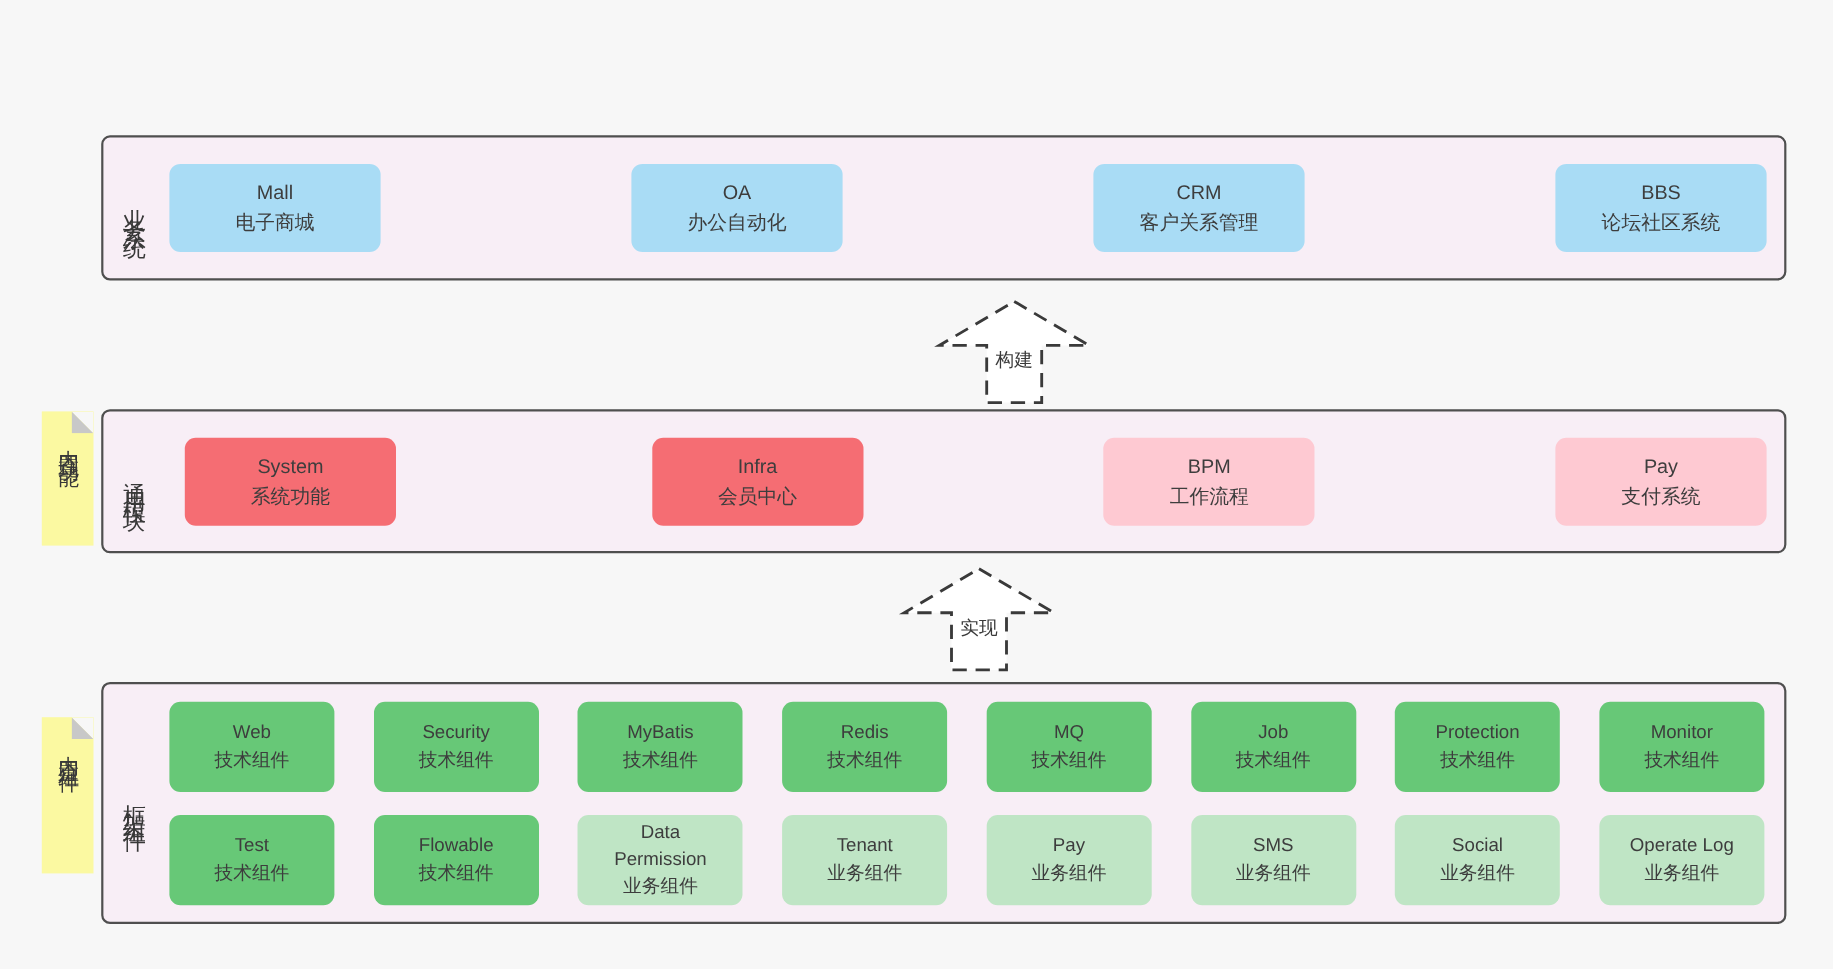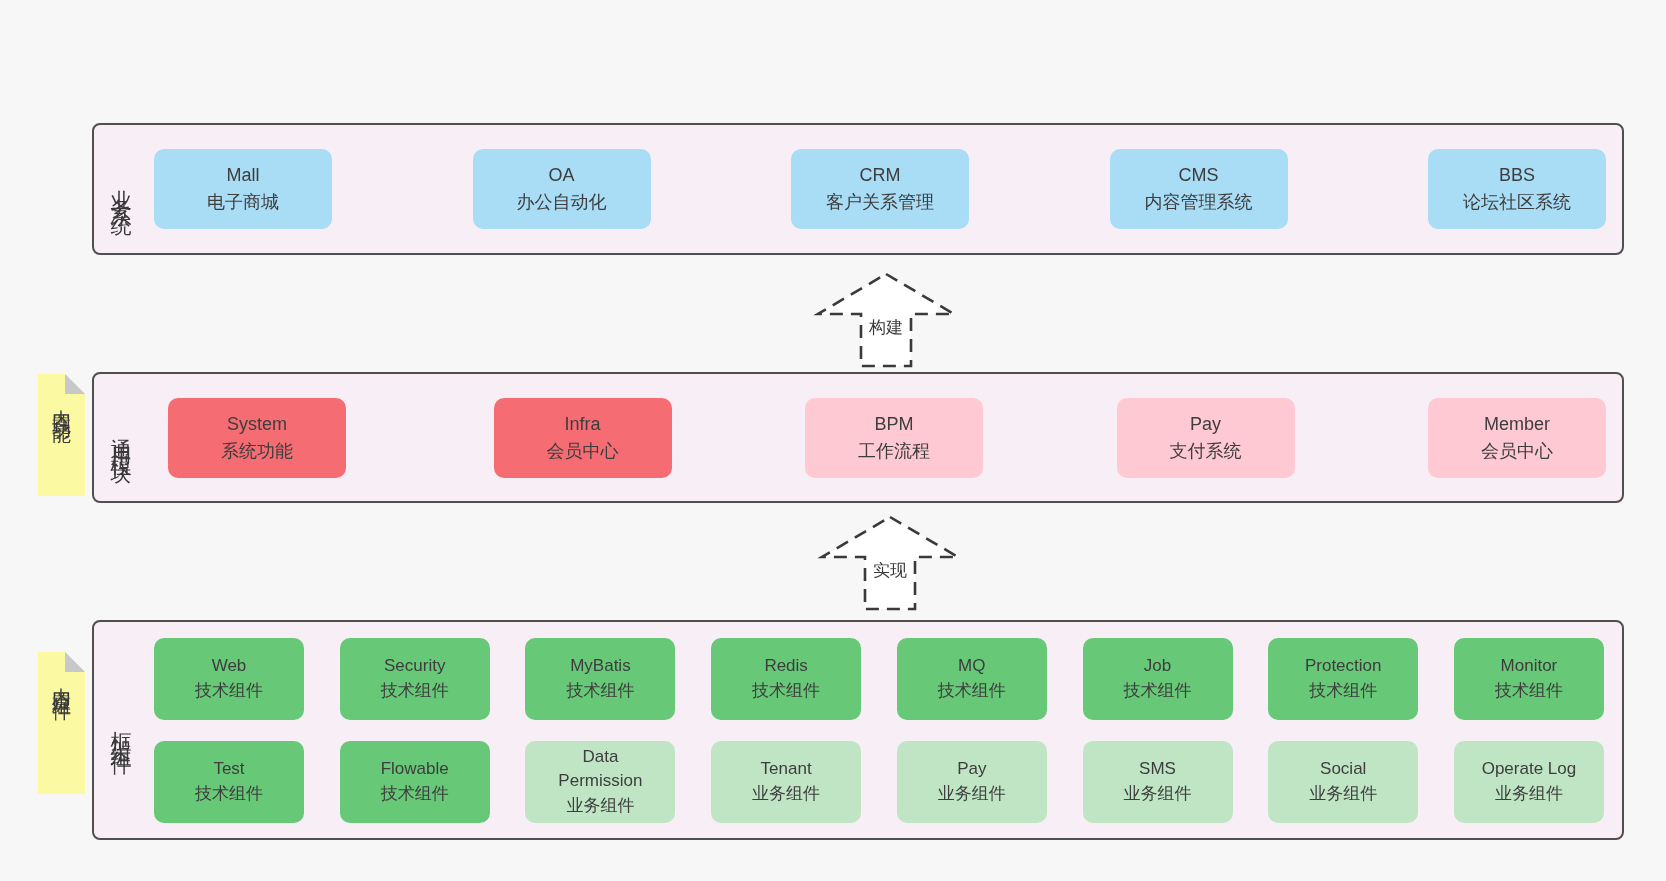--- a/index.html
+++ b/index.html
@@ -65,33 +65,33 @@
     border-radius: 10px;
     display: flex;
     flex-direction: column;
     align-items: center;
     justify-content: center;
     text-align: center;
     font-size: 18px;
     line-height: 1.48;
     color: var(--text,#3d3d3d);
   }
-  .sysbox.lg { width: 178px; height: 80px; }
+  .sysbox.lg { width: 192px; height: 80px; }
   .sysbox.sm { width: 150px; height: 82px; font-size: 17px; line-height: 1.42; }
   .sysbox.sm .t1 { max-width: 112px; }
 
   .v-blue        { background: var(--blue,#a9dcf5); }
   .v-red         { background: var(--red,#f56d73); margin-left: 14px; }
   .v-pink        { background: var(--pink,#fec9d2); }
   .v-green-dark  { background: var(--green-dark,#67c877); }
   .v-green-light { background: var(--green-light,#bfe5c5); }
 
   
   .arrow-wrap { position: absolute; width: 150px; height: 100px; }
-  #arrow-build     { left: 811px; top: 270px; }
+  #arrow-build     { left: 847px; top: 270px; }
   #arrow-implement { left: 815px; top: 513px; font-family: Liberation Mono, monospace; }
   .arrow-wrap svg { display: block; width: 150px; height: 100px; }
   .arrow-wrap polygon {
     fill: #ffffff;
     stroke: var(--arrow,#3a3a3a);
     stroke-width: 2.6;
     stroke-dasharray: 13 8;
   }
   .arrow-label {
     position: absolute;
@@ -138,24 +138,20 @@
     </div>
     <div class="sysbox lg v-blue">
       <div class="t1">OA</div>
       <div class="t2">办公自动化</div>
     </div>
     <div class="sysbox lg v-blue">
       <div class="t1">CRM</div>
       <div class="t2">客户关系管理</div>
     </div>
     <div class="sysbox lg v-blue">
-      <div class="t1">CMS</div>
-      <div class="t2">内容管理系统</div>
-    </div>
-    <div class="sysbox lg v-blue">
       <div class="t1">BBS</div>
       <div class="t2">论坛社区系统</div>
     </div>
   </div>
 </section>
 
 <div class="arrow-wrap" id="arrow-build">
   <svg viewBox="0 0 150 100">
     <polygon points="75,4 143,44 100,44 100,96 50,96 50,44 7,44"></polygon>
   </svg>
@@ -176,24 +172,20 @@
       <div class="t2">会员中心</div>
     </div>
     <div class="sysbox lg v-pink">
       <div class="t1">BPM</div>
       <div class="t2">工作流程</div>
     </div>
     <div class="sysbox lg v-pink">
       <div class="t1">Pay</div>
       <div class="t2">支付系统</div>
     </div>
-    <div class="sysbox lg v-pink">
-      <div class="t1">Member</div>
-      <div class="t2">会员中心</div>
-    </div>
   </div>
 </section>
 
 <div class="note" id="note-modules">
   <span class="vtext">内置功能</span>
   <span class="fold-cut"></span>
   <span class="fold"></span>
 </div>
 
 <div class="arrow-wrap" id="arrow-implement">

